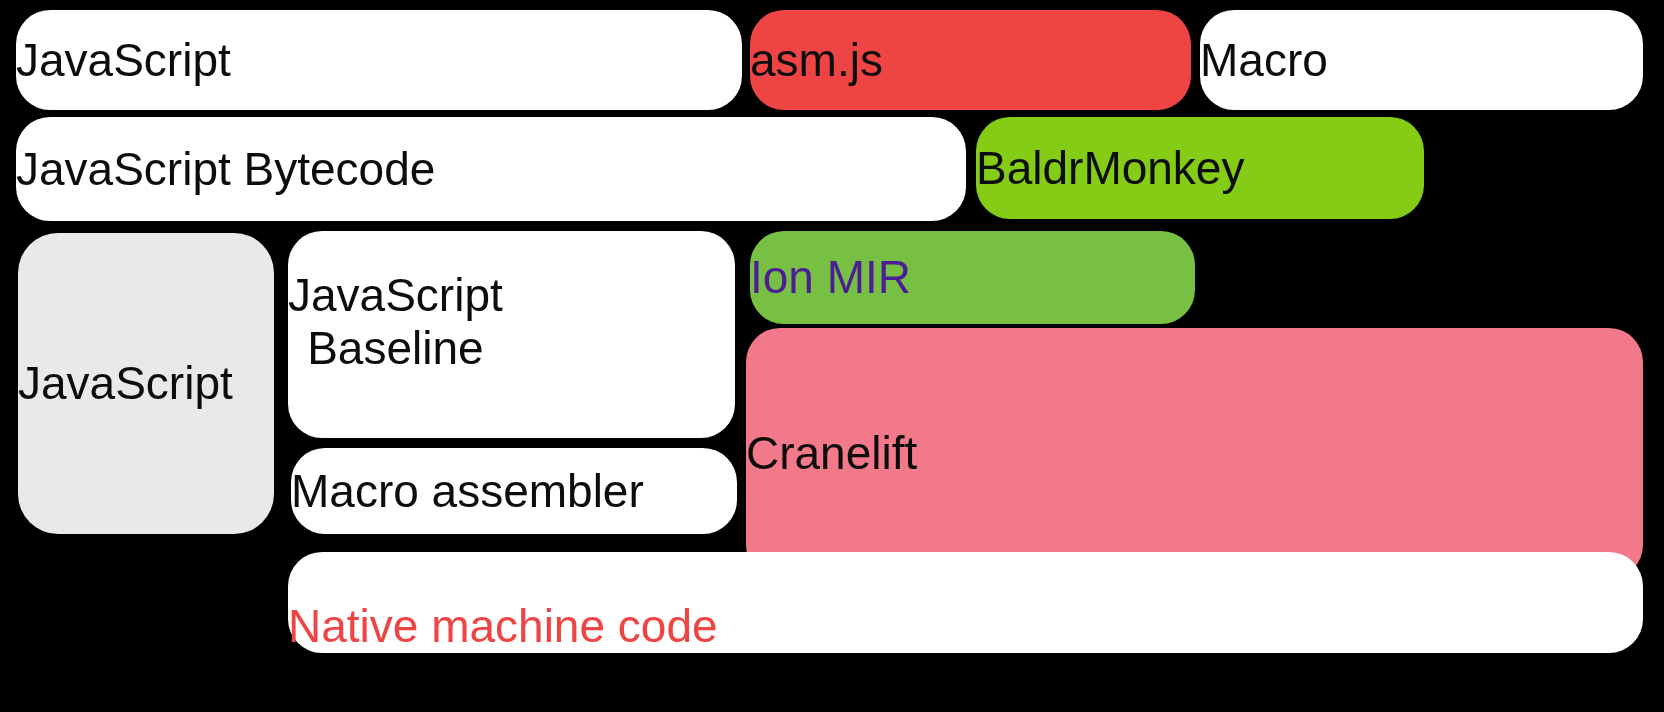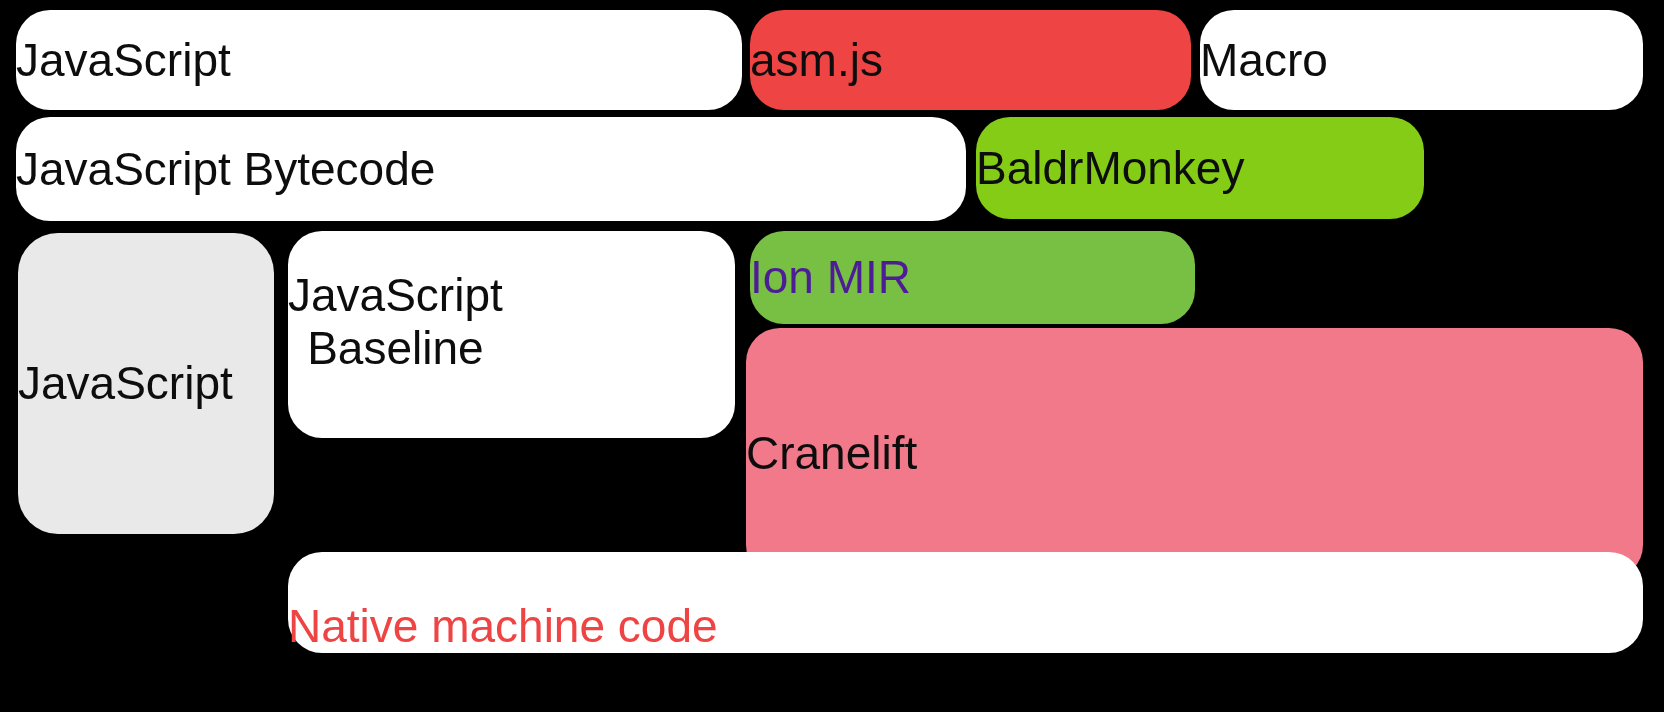--- a/index.html
+++ b/index.html
@@ -68,18 +68,21 @@
   </div>
 
   <div class="box" style="left: 750px; top: 231px; width: 445px; height: 93px; background: rgb(119, 192, 68);">
     <span class="label" style="color: #4c1d95;">Ion MIR</span>
   </div>
 
   <div class="box" style="left: 746px; top: 328px; width: 897px; height: 251px; background: rgb(242, 121, 138);">
     <span class="label" style="color: rgb(13, 13, 13);">Cranelift</span>
   </div>
 
+  <div class="box" style="left: 291px; top: 448px; width: 446px; height: 86px; background: rgb(255, 255, 255);">
+    <span class="label" style="color: rgb(13, 13, 13);">Macro assembler</span>
+  </div>
 
   <div class="box" style="left: 288px; top: 552px; width: 1355px; height: 101px; background: rgb(255, 255, 255);">
     <span class="label" style="color: #ef4444; margin-top: 48px;">Native machine code</span>
   </div>
 
 </div>
 
 </body></html>

